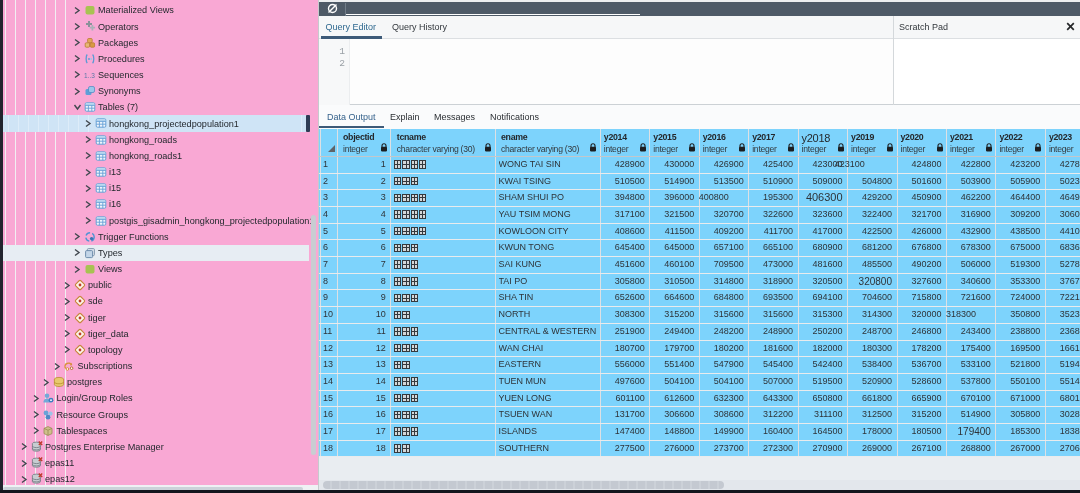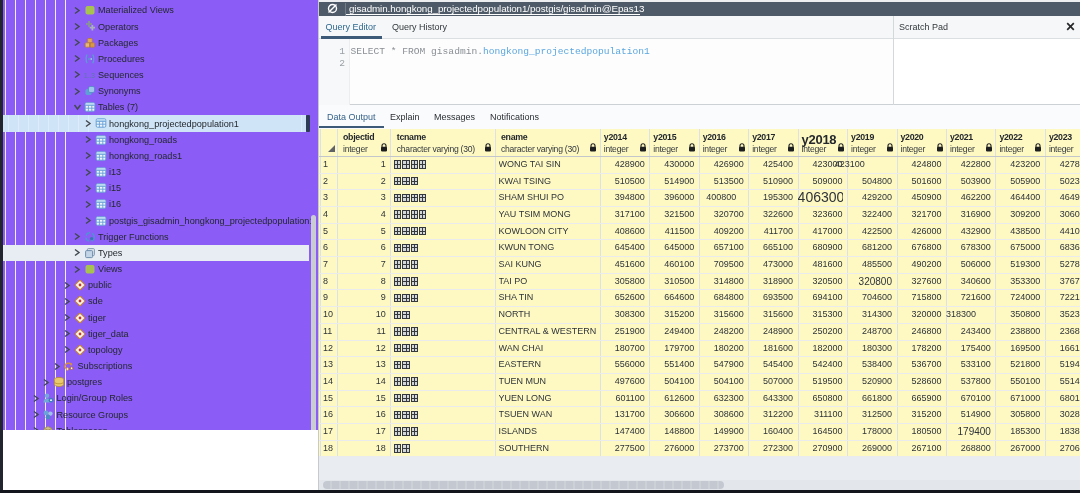--- a/index.html
+++ b/index.html
@@ -1,19 +1,19 @@
 <!DOCTYPE html>
 <html><head><meta charset="utf-8"><style>
 *{margin:0;padding:0;box-sizing:border-box}
 html,body{width:1080px;height:493px;overflow:hidden;font-family:"Liberation Sans",sans-serif;background:#fff;position:relative}
 .a{position:absolute}
 .tree-lbl{position:absolute;font-size:9.15px;color:#24292e;white-space:nowrap;line-height:16.2px}
 .hz{display:inline-block;width:7.1px;height:8.4px;margin-right:1.1px;vertical-align:middle;border:1px solid #35393d;background:linear-gradient(#35393d,#35393d) 50% 0/1px 100% no-repeat,linear-gradient(#35393d,#35393d) 0 50%/100% 1px no-repeat,linear-gradient(#d4d7d9,#d4d7d9) 0 0/100% 100% no-repeat}
 </style></head><body>
-<div class="a" style="left:0;top:0;width:319px;height:430px;background:#8b5cf6;overflow:hidden">
+<div class="a" style="left:0;top:0;width:319px;height:493px;background:#f9a8d4;overflow:hidden">
 <div class="a" style="left:5px;top:0;width:1px;height:489px;background:#f0f0f1"></div>
 <div class="a" style="left:15px;top:0;width:1px;height:489px;background:#f0f0f1"></div>
 <div class="a" style="left:25px;top:0;width:1px;height:489px;background:#f0f0f1"></div>
 <div class="a" style="left:35px;top:0;width:1px;height:489px;background:#f0f0f1"></div>
 <div class="a" style="left:45px;top:0;width:1px;height:489px;background:#f0f0f1"></div>
 <div class="a" style="left:55px;top:0;width:1px;height:489px;background:#f0f0f1"></div>
 <div class="a" style="left:65px;top:0;width:1px;height:489px;background:#f0f0f1"></div>
 <svg style="position:absolute;left:73px;top:5.800000000000001px" width="8" height="9" viewBox="0 0 8 9">
       <path d="M2 1.5 L6 4.5 L2 7.5" fill="none" stroke="#41484f" stroke-width="1.4"></path>
     </svg>
@@ -284,43 +284,41 @@
 <div class="a" style="left:0;top:0;width:3px;height:493px;background:#22242e"></div>
 <div class="a" style="left:318px;top:0;width:1px;height:493px;background:#c6cacd"></div>
 <div class="a" style="left:319px;top:0;width:761px;height:493px;background:#fff;overflow:hidden">
 <div class="a" style="left:0;top:0;width:761px;height:1.5px;background:#eceef0"></div>
 <div class="a" style="left:0;top:1.5px;width:761px;height:14.5px;background:#4e5a67"></div>
 <svg class="a" style="left:7px;top:3px" width="13" height="11" viewBox="0 0 13 11">
       <circle cx="6.5" cy="5.5" r="4" fill="none" stroke="#fff" stroke-width="1.4"></circle>
       <path d="M2.5 9.5 L10.5 1.5" stroke="#fff" stroke-width="1.4"></path>
     </svg>
 <div class="a" style="left:26px;top:2.5px;width:1px;height:13px;background:#717d89"></div>
-<div class="a" style="left:30px;top:3.2px;font-size:9.8px;letter-spacing:-0.08px;color:#fff;white-space:nowrap">gisadmin.hongkong_projectedpopulation1/postgis/gisadmin@Epas13</div>
 <div class="a" style="left:27px;top:14px;width:294px;height:1.2px;background:#fff"></div>
 <div class="a" style="left:0;top:16px;width:761px;height:22.5px;background:#f6f7f8;border-bottom:1px solid #dcdfe2"></div>
 <div class="a" style="left:6.600000000000023px;top:21.5px;font-size:9px;color:#2e688f">Query Editor</div>
 <div class="a" style="left:73px;top:21.5px;font-size:9px;color:#33383d">Query History</div>
 <div class="a" style="left:1.8000000000000114px;top:36.2px;width:61.4px;height:2.8px;background:#3d5a78"></div>
 <div class="a" style="left:580px;top:21.5px;font-size:9px;color:#33383d">Scratch Pad</div>
 <svg class="a" style="left:746.5px;top:22px" width="9" height="9" viewBox="0 0 9 9">
       <path d="M1.2 1.2 L7.8 7.8 M7.8 1.2 L1.2 7.8" stroke="#26282a" stroke-width="1.7"></path>
     </svg>
 <div class="a" style="left:0;top:39px;width:761px;height:65.5px;background:#fdfdfd;border-bottom:1px solid #ccd1d5"></div>
 <div class="a" style="left:0;top:39px;width:31px;height:65.5px;background:#f7f8f9;border-right:1px solid #ebedef"></div>
 <div class="a" style="left:0;top:45.5px;width:26px;text-align:right;font-family:'Liberation Mono',monospace;font-size:9.6px;color:#9aa0a6;line-height:12.9px">1<br>2</div>
-<div class="a" style="left:31.5px;top:45.5px;font-family:'Liberation Mono',monospace;font-size:9.6px;line-height:12.9px;white-space:pre;color:#8a8f94">SELECT * FROM gisadmin.<span style="color:#5ba7e0">hongkong_projectedpopulation1</span></div>
 <div class="a" style="left:574px;top:16px;width:1px;height:88.5px;background:#d4d8db"></div>
 <div class="a" style="left:575px;top:39px;width:186px;height:64.5px;background:#fff"></div>
 <div class="a" style="left:0;top:105px;width:761px;height:23.5px;background:#fafbfc"></div>
 <div class="a" style="left:8px;top:111.5px;font-size:9px;color:#37638c">Data Output</div>
 <div class="a" style="left:71px;top:111.5px;font-size:9px;color:#2b2f33">Explain</div>
 <div class="a" style="left:115px;top:111.5px;font-size:9px;color:#2b2f33">Messages</div>
 <div class="a" style="left:171px;top:111.5px;font-size:9px;color:#2b2f33">Notifications</div>
 <div class="a" style="left:0px;top:125.8px;width:64.7px;height:2.6px;background:#3d5a78"></div>
-<div class="a" style="left:0;top:128.5px;width:761px;height:364.5px;background:#fef9c3;overflow:hidden">
+<div class="a" style="left:0;top:128.5px;width:761px;height:364.5px;background:#7dd3fc;overflow:hidden">
 <div class="a" style="left:0;top:327.9px;width:761px;height:36.6px;background:#e9edf1"></div>
 <div class="a" style="left:1.0px;top:0;width:1px;height:327.9px;background:#dde0e4"></div>
 <div class="a" style="left:17.5px;top:0;width:1px;height:327.9px;background:#dde0e4"></div>
 <div class="a" style="left:71.3px;top:0;width:1px;height:327.9px;background:#dde0e4"></div>
 <div class="a" style="left:175.5px;top:0;width:1px;height:327.9px;background:#dde0e4"></div>
 <div class="a" style="left:280.8px;top:0;width:1px;height:327.9px;background:#dde0e4"></div>
 <div class="a" style="left:330.3px;top:0;width:1px;height:327.9px;background:#dde0e4"></div>
 <div class="a" style="left:379.7px;top:0;width:1px;height:327.9px;background:#dde0e4"></div>
 <div class="a" style="left:429.2px;top:0;width:1px;height:327.9px;background:#dde0e4"></div>
 <div class="a" style="left:478.6px;top:0;width:1px;height:327.9px;background:#dde0e4"></div>
@@ -385,21 +383,21 @@
 <div class="a" style="left:418.7px;top:9.5px"><svg width="8" height="9" viewBox="0 0 8 9">
           <path d="M2 4 V2.8 a2 2 0 0 1 4 0 V4" fill="none" stroke="#1c1e20" stroke-width="1.1"></path>
           <rect x="1" y="3.8" width="6" height="4.6" rx="0.8" fill="#1c1e20"></rect>
         </svg></div>
 <div class="a" style="left:433.2px;top:3.5px;font-size:8.8px;letter-spacing:-0.3px;font-weight:bold;color:#24282c;white-space:nowrap">y2017</div>
 <div class="a" style="left:433.2px;top:15.5px;font-size:8.6px;letter-spacing:-0.25px;color:#33383d;white-space:nowrap">integer</div>
 <div class="a" style="left:468.1px;top:9.5px"><svg width="8" height="9" viewBox="0 0 8 9">
           <path d="M2 4 V2.8 a2 2 0 0 1 4 0 V4" fill="none" stroke="#1c1e20" stroke-width="1.1"></path>
           <rect x="1" y="3.8" width="6" height="4.6" rx="0.8" fill="#1c1e20"></rect>
         </svg></div>
-<div class="a" style="left:482.6px;top:3.5px;font-size:13px;letter-spacing:-0.3px;font-weight:bold;color:#24282c;white-space:nowrap">y2018</div>
+<div class="a" style="left:482.6px;top:3.5px;font-size:11px;letter-spacing:-0.3px;font-weight:normal;color:#24282c;white-space:nowrap">y2018</div>
 <div class="a" style="left:482.6px;top:15.5px;font-size:8.6px;letter-spacing:-0.25px;color:#33383d;white-space:nowrap">integer</div>
 <div class="a" style="left:517.6px;top:9.5px"><svg width="8" height="9" viewBox="0 0 8 9">
           <path d="M2 4 V2.8 a2 2 0 0 1 4 0 V4" fill="none" stroke="#1c1e20" stroke-width="1.1"></path>
           <rect x="1" y="3.8" width="6" height="4.6" rx="0.8" fill="#1c1e20"></rect>
         </svg></div>
 <div class="a" style="left:532.1px;top:3.5px;font-size:8.8px;letter-spacing:-0.3px;font-weight:bold;color:#24282c;white-space:nowrap">y2019</div>
 <div class="a" style="left:532.1px;top:15.5px;font-size:8.6px;letter-spacing:-0.25px;color:#33383d;white-space:nowrap">integer</div>
 <div class="a" style="left:567.0px;top:9.5px"><svg width="8" height="9" viewBox="0 0 8 9">
           <path d="M2 4 V2.8 a2 2 0 0 1 4 0 V4" fill="none" stroke="#1c1e20" stroke-width="1.1"></path>
           <rect x="1" y="3.8" width="6" height="4.6" rx="0.8" fill="#1c1e20"></rect>
@@ -452,23 +450,23 @@
 <div style="top:45.0px;height:15.7px;line-height:15.7px;font-size:9px;color:#2e3338;position:absolute;white-space:nowrap;overflow:hidden;left:577.5px;width:45.0px;text-align:right">501600</div>
 <div style="top:45.0px;height:15.7px;line-height:15.7px;font-size:9px;color:#2e3338;position:absolute;white-space:nowrap;overflow:hidden;left:627.0px;width:44.9px;text-align:right">503900</div>
 <div style="top:45.0px;height:15.7px;line-height:15.7px;font-size:9px;color:#2e3338;position:absolute;white-space:nowrap;overflow:hidden;left:676.4px;width:45.0px;text-align:right">505900</div>
 <div style="top:45.0px;height:15.7px;line-height:15.7px;font-size:9px;color:#2e3338;position:absolute;white-space:nowrap;overflow:hidden;left:725.9px;width:44.9px;text-align:right">502300</div>
 <div style="top:61.7px;height:15.7px;line-height:15.7px;font-size:9px;color:#2e3338;position:absolute;white-space:nowrap;overflow:hidden;left:4px">3</div>
 <div style="top:61.7px;height:15.7px;line-height:15.7px;font-size:9px;color:#2e3338;position:absolute;white-space:nowrap;overflow:hidden;left:17.5px;width:49.3px;text-align:right">3</div>
 <div style="top:61.7px;height:15.7px;line-height:15.7px;font-size:9px;color:#2e3338;position:absolute;white-space:nowrap;overflow:hidden;left:75.3px"><span class="hz"></span><span class="hz"></span><span class="hz"></span><span class="hz"></span></div>
 <div style="top:61.7px;height:15.7px;line-height:15.7px;font-size:9px;color:#2e3338;position:absolute;white-space:nowrap;overflow:hidden;left:179.5px">SHAM SHUI PO</div>
 <div style="top:61.7px;height:15.7px;line-height:15.7px;font-size:9px;color:#2e3338;position:absolute;white-space:nowrap;overflow:hidden;left:280.8px;width:45.0px;text-align:right">394800</div>
 <div style="top:61.7px;height:15.7px;line-height:15.7px;font-size:9px;color:#2e3338;position:absolute;white-space:nowrap;overflow:hidden;left:330.3px;width:44.9px;text-align:right">396000</div>
-<div style="top:61.7px;height:15.7px;line-height:15.7px;font-size:9px;color:#2e3338;position:absolute;white-space:nowrap;overflow:hidden;left:379.7px;width:45.0px;text-align:center">400800</div>
+<div style="top:61.7px;height:15.7px;line-height:15.7px;font-size:9px;color:#2e3338;position:absolute;white-space:nowrap;overflow:hidden;left:379.7px;width:45.0px;text-align:left">400800</div>
 <div style="top:61.7px;height:15.7px;line-height:15.7px;font-size:9px;color:#2e3338;position:absolute;white-space:nowrap;overflow:hidden;left:429.2px;width:44.9px;text-align:right">195300</div>
-<div style="top:61.7px;height:15.7px;line-height:15.7px;font-size:14px;color:#2e3338;position:absolute;white-space:nowrap;overflow:hidden;left:478.6px;width:45.0px;text-align:right">406300</div>
+<div style="top:61.7px;height:15.7px;line-height:15.7px;font-size:11px;color:#2e3338;position:absolute;white-space:nowrap;overflow:hidden;left:478.6px;width:45.0px;text-align:right">406300</div>
 <div style="top:61.7px;height:15.7px;line-height:15.7px;font-size:9px;color:#2e3338;position:absolute;white-space:nowrap;overflow:hidden;left:528.1px;width:44.9px;text-align:right">429200</div>
 <div style="top:61.7px;height:15.7px;line-height:15.7px;font-size:9px;color:#2e3338;position:absolute;white-space:nowrap;overflow:hidden;left:577.5px;width:45.0px;text-align:right">450900</div>
 <div style="top:61.7px;height:15.7px;line-height:15.7px;font-size:9px;color:#2e3338;position:absolute;white-space:nowrap;overflow:hidden;left:627.0px;width:44.9px;text-align:right">462200</div>
 <div style="top:61.7px;height:15.7px;line-height:15.7px;font-size:9px;color:#2e3338;position:absolute;white-space:nowrap;overflow:hidden;left:676.4px;width:45.0px;text-align:right">464400</div>
 <div style="top:61.7px;height:15.7px;line-height:15.7px;font-size:9px;color:#2e3338;position:absolute;white-space:nowrap;overflow:hidden;left:725.9px;width:44.9px;text-align:right">464900</div>
 <div style="top:78.4px;height:15.7px;line-height:15.7px;font-size:9px;color:#2e3338;position:absolute;white-space:nowrap;overflow:hidden;left:4px">4</div>
 <div style="top:78.4px;height:15.7px;line-height:15.7px;font-size:9px;color:#2e3338;position:absolute;white-space:nowrap;overflow:hidden;left:17.5px;width:49.3px;text-align:right">4</div>
 <div style="top:78.4px;height:15.7px;line-height:15.7px;font-size:9px;color:#2e3338;position:absolute;white-space:nowrap;overflow:hidden;left:75.3px"><span class="hz"></span><span class="hz"></span><span class="hz"></span><span class="hz"></span></div>
 <div style="top:78.4px;height:15.7px;line-height:15.7px;font-size:9px;color:#2e3338;position:absolute;white-space:nowrap;overflow:hidden;left:179.5px">YAU TSIM MONG</div>
 <div style="top:78.4px;height:15.7px;line-height:15.7px;font-size:9px;color:#2e3338;position:absolute;white-space:nowrap;overflow:hidden;left:280.8px;width:45.0px;text-align:right">317100</div>

